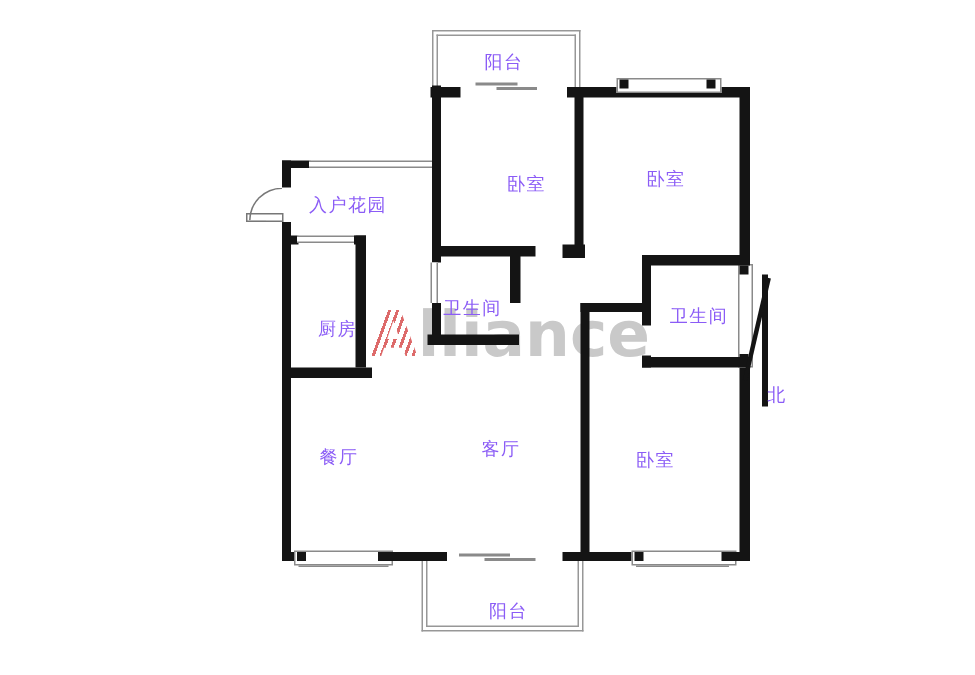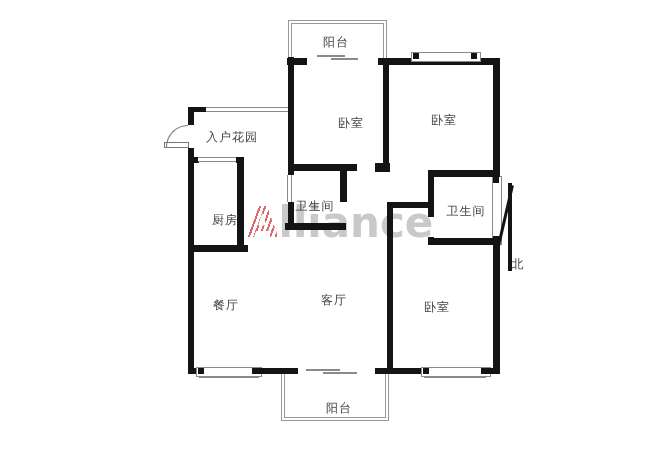--- a/index.html
+++ b/index.html
@@ -7,21 +7,21 @@
         font-family:"DejaVu Sans","Liberation Sans",sans-serif;}
   .w{position:absolute;background:#141414;}
   .gl{position:absolute;background:#8a8a8a;}
   .dblh{position:absolute;background:#ffffff;border-top:1px solid #8a8a8a;border-bottom:1px solid #8a8a8a;}
   .dblv{position:absolute;background:#ffffff;border-left:1px solid #8a8a8a;border-right:1px solid #8a8a8a;}
   .win{position:absolute;background:#ffffff;border:1px solid #8a8a8a;}
   .cap{position:absolute;background:#141414;width:6px;height:6px;}
   .rail{position:absolute;border:1px solid #979797;background:transparent;}
   .rail.no-b{border-bottom:none;}
   .rail.no-t{border-top:none;}
-  .lbl{position:absolute;transform:translate(-50%,-50%);font-size:12px;color:#404040;
+  .lbl{position:absolute;transform:translate(-50%,-50%);font-size:12px;color:#8b5cf6;
        letter-spacing:1px;white-space:nowrap;}
   .arc{position:absolute;border-top:1px solid #777;border-left:1px solid #777;
        border-top-left-radius:100% 100%;}
   .leaf{position:absolute;background:#ffffff;border:1px solid #777;}
   .needle{position:absolute;background:#141414;transform-origin:top left;transform:rotate(13deg);}
   .wm{position:absolute;left:246px;top:202px;font-size:42px;font-weight:bold;
       color:#c9c9c9;letter-spacing:0px;line-height:1;}
   .wm .stripe{background:repeating-linear-gradient(110deg,#dd6a6a 0 2px,#ffffff 2px 5px);
       -webkit-background-clip:text;background-clip:text;color:transparent;}
 </style>

